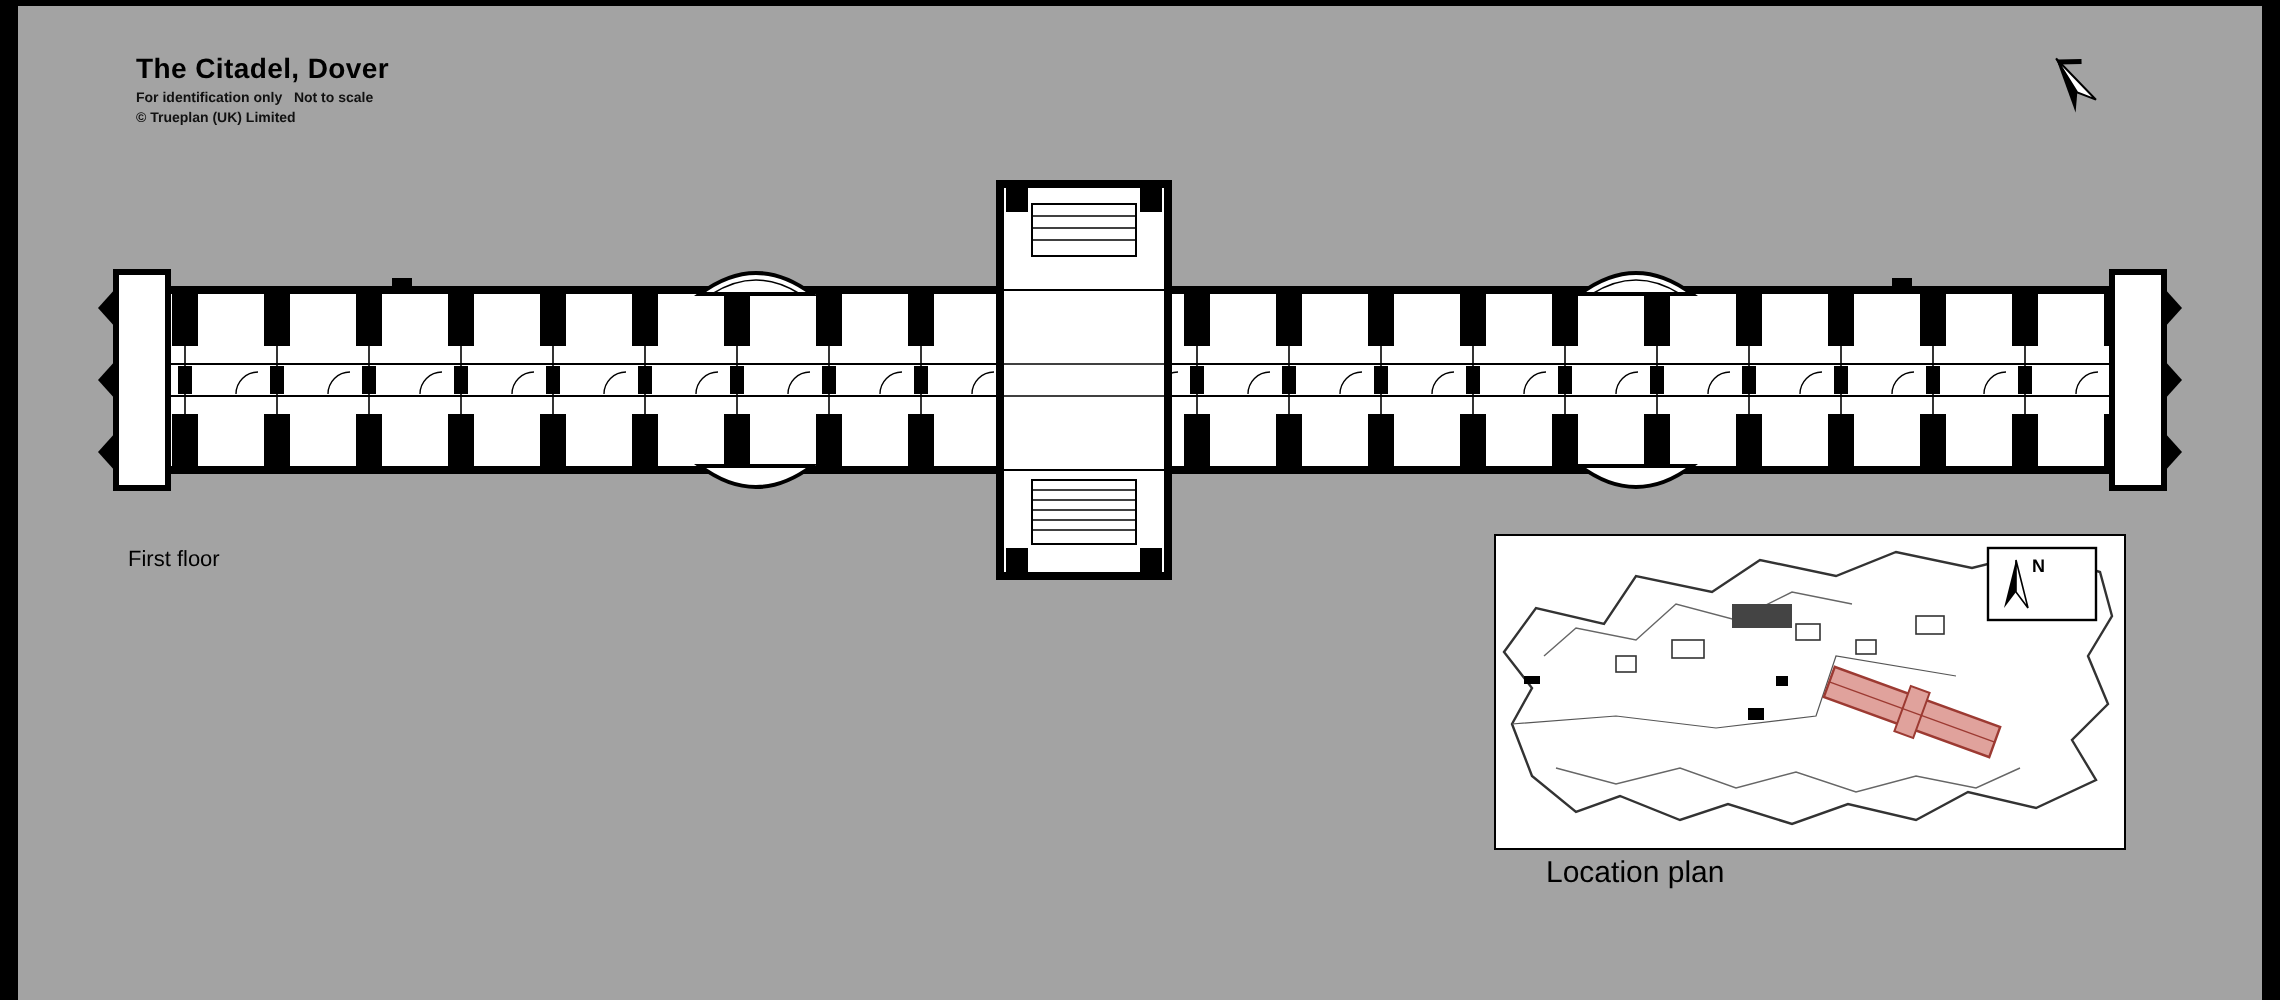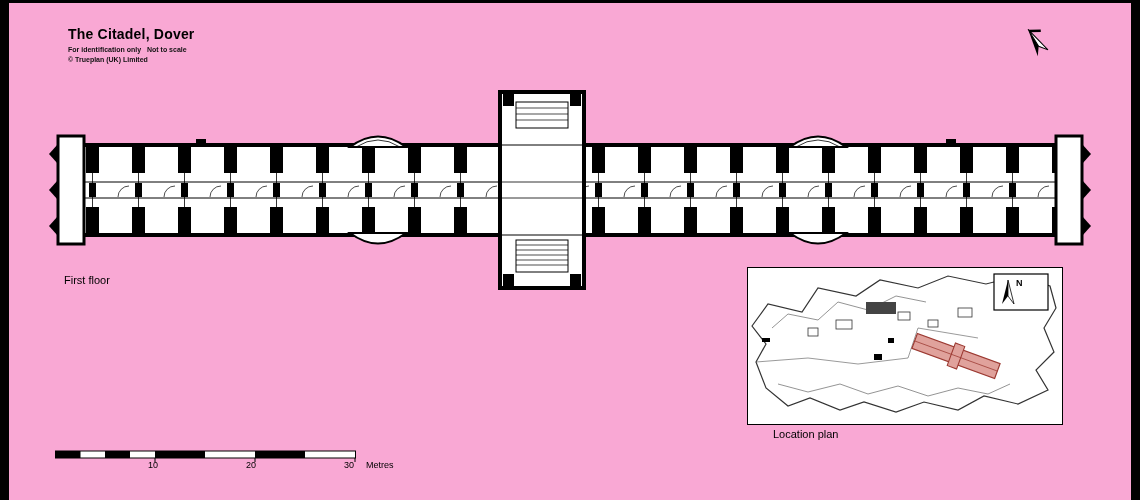--- a/index.html
+++ b/index.html
@@ -1,30 +1,30 @@
 <!DOCTYPE html>
 <html><head>
 <meta charset="utf-8">
 <style>
   html,body{margin:0;padding:0;background:#fff;}
-  #stage{position:relative;width:1140px;height:500px;background:#f9a8d4;overflow:hidden;
+  #stage{position:relative;width:1140px;height:500px;background:#a3a3a3;overflow:hidden;
          font-family:"Liberation Sans", sans-serif;color:#000;}
   .edgebar{position:absolute;top:0;bottom:0;width:9px;background:#000;}
   #edge-left{left:0;}
   #edge-right{right:0;}
   #edge-top{position:absolute;left:0;top:0;width:100%;height:3px;background:#000;}
   #title{position:absolute;left:68px;top:26px;font-size:14px;font-weight:bold;letter-spacing:.2px;}
   .note{position:absolute;left:68px;font-size:7px;font-weight:bold;white-space:pre;color:#111;}
   #note1{top:46px;}
   #note2{top:56px;}
   #floor-label{position:absolute;left:64px;top:238px;font-size:11px;margin-top:36px;}
   #plan-wrap{position:absolute;left:48px;top:84px;width:1044px;height:212px;}
   #north-wrap{position:absolute;left:1018px;top:24px;width:36px;height:36px;}
   #inset{position:absolute;left:747px;top:267px;width:316px;height:158px;border:1.5px solid #000;background:#fff;box-sizing:border-box;}
-  #inset-label{position:absolute;left:753px;top:428px;font-size:11px;padding-left:20px;}
+  #inset-label{position:absolute;left:753px;top:428px;font-size:15px;padding-left:20px;}
   #scale-wrap{position:absolute;left:55px;top:449px;width:420px;height:26px;}
   .scale-num{position:absolute;top:11px;font-size:9px;}
   #s10{left:93px;} #s20{left:191px;} #s30{left:289px;} #sunit{left:311px;}
   svg text{font-family:"Liberation Sans", sans-serif;}
 </style>
 </head>
 <body>
 
 <div id="stage">
 
@@ -149,30 +149,14 @@
       <g>
         <rect x="246" y="6" width="54" height="36" fill="#fff" stroke="#000" stroke-width="1.2"></rect>
         <polygon points="260,12 254,36 260,28" fill="#000"></polygon>
         <polygon points="260,12 266,36 260,28" fill="#fff" stroke="#000" stroke-width="0.8"></polygon>
         <text x="268" y="18" font-size="9" font-weight="bold">N</text>
       </g>
     </svg>
   </div>
   <div id="inset-label">Location plan</div>
 
-  <div id="scale-wrap">
-    <svg width="420" height="18" viewBox="0 0 420 18">
-      <rect x="0.5" y="2" width="300" height="7" fill="#fff" stroke="#000" stroke-width="1"></rect>
-      <rect x="0.5" y="2" width="25" height="7" fill="#000"></rect>
-      <rect x="50" y="2" width="25" height="7" fill="#000"></rect>
-      <rect x="100" y="2" width="50" height="7" fill="#000"></rect>
-      <rect x="200" y="2" width="50" height="7" fill="#000"></rect>
-      <line x1="100" y1="9" x2="100" y2="13" stroke="#000" stroke-width="1"></line>
-      <line x1="200" y1="9" x2="200" y2="13" stroke="#000" stroke-width="1"></line>
-      <line x1="300" y1="9" x2="300" y2="13" stroke="#000" stroke-width="1"></line>
-    </svg>
-    <span id="s10" class="scale-num">10</span>
-    <span id="s20" class="scale-num">20</span>
-    <span id="s30" class="scale-num">30</span>
-    <span id="sunit" class="scale-num">Metres</span>
-  </div>
 
 </div>
 
 </body></html>

